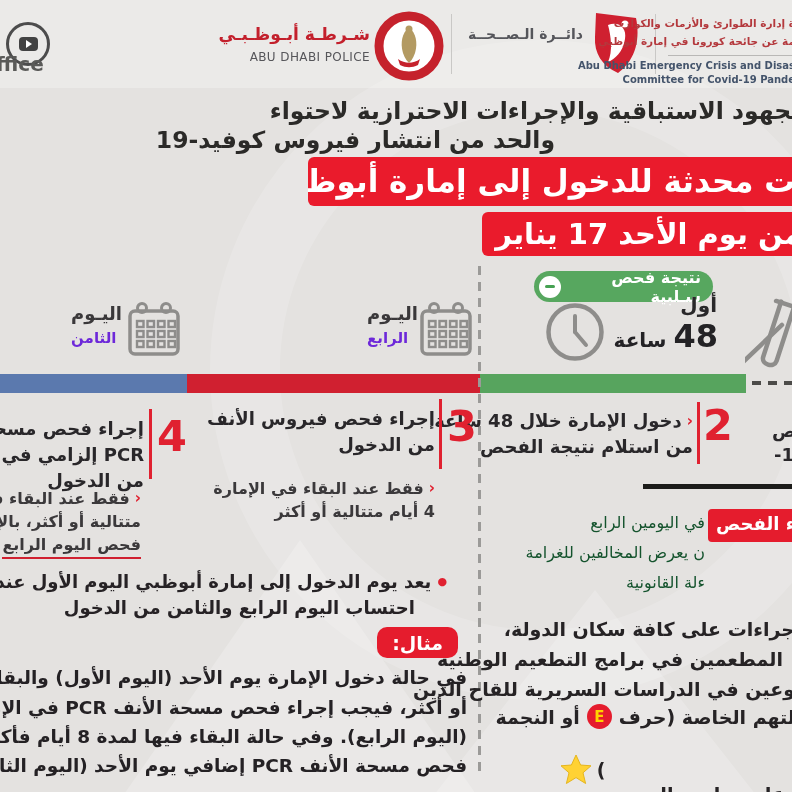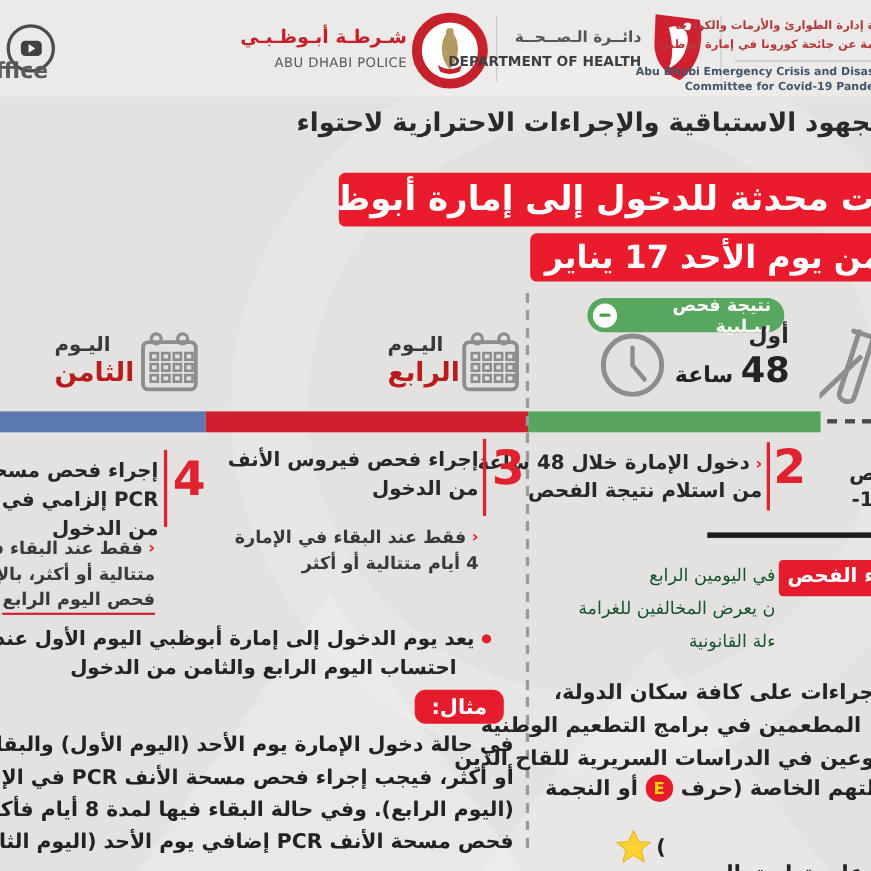--- a/index.html
+++ b/index.html
@@ -39,21 +39,21 @@
      display:flex;align-items:center;gap:9px;padding-left:5px;box-sizing:border-box;}
   .neg-icon{width:22px;height:22px;border-radius:50%;background:#fff;display:flex;align-items:center;justify-content:center;flex:0 0 auto;}
   .neg-icon i{display:block;width:10px;height:3px;background:#46a152;border-radius:2px;}
   .neg-badge b{color:#fff;font-size:16px;direction:rtl;margin-right:12px;}
   .awwal{position:absolute;right:75px;top:293px;font-size:20px;font-weight:bold;color:#29282a;direction:rtl;}
   .h48{position:absolute;right:74px;top:314px;direction:rtl;display:flex;align-items:baseline;gap:7px;}
   .h48 .n{font-size:32px;line-height:44px;font-weight:bold;color:#232225;}
   .h48 .w{font-size:20px;font-weight:bold;color:#232225;}
   .daylabel{position:absolute;direction:rtl;text-align:left;}
   .daylabel .l1{font-size:18px;font-weight:600;color:#3a383a;line-height:22px;}
-  .daylabel .l2{font-size:24px;font-weight:800;color:#b91c1c;line-height:26px;text-align:right;}
+  .daylabel .l2{font-size:15px;font-weight:800;color:#6d28d9;line-height:26px;}
   .bar{position:absolute;top:374px;height:19px;}
   .hdash{position:absolute;left:752px;top:381px;width:40px;height:3.5px;
      background:repeating-linear-gradient(to right,#4c4b49 0 9px,transparent 9px 16px);}
   .vdash{position:absolute;left:478px;top:266px;width:2.5px;height:509px;
      background:repeating-linear-gradient(to bottom,#9b9a98 0 9px,transparent 9px 16px);}
   
   .stepnum{position:absolute;font-size:43px;font-weight:bold;color:#e02130;line-height:44px;}
   .stepline{position:absolute;width:3px;background:#e02130;}
   .steptext{position:absolute;direction:rtl;text-align:right;font-size:18px;font-weight:bold;color:#29272a;line-height:26px;white-space:nowrap;}
   .substext{position:absolute;direction:rtl;text-align:right;font-size:16px;font-weight:600;color:#3b393b;line-height:23px;white-space:nowrap;}
@@ -103,35 +103,35 @@
   <div class="police-en">ABU DHABI POLICE</div>
   <svg class="abs" style="left:374px;top:11px" width="70" height="70" viewBox="0 0 70 70">
     <circle cx="35" cy="35" r="30" fill="#ffffff" stroke="#c5222c" stroke-width="9"></circle>
     <path d="M35 16 C42 22 44 32 41 42 C39 48 36 51 35 52 C34 51 31 48 29 42 C26 32 28 22 35 16 Z" fill="#b39a62"></path>
     <circle cx="35" cy="18" r="3.5" fill="#b39a62"></circle>
     <path d="M24 48 C31 53 39 53 46 48 L44 54 C38 57 32 57 26 54 Z" fill="#c5222c"></path>
   </svg>
   <div class="hdr-div" style="left:451px"></div>
 
   <div class="doh-ar">دائــرة الـصــحــة</div>
-  <div class="doh-en">DEPARTMENT OF HEALTH</div>
   <svg class="abs" style="left:588px;top:9px" width="54" height="68" viewBox="0 0 54 68">
     <path d="M8 4 L48 9 C52 28 49 50 30 64 C14 57 6 44 7 28 Z" fill="#cf2030"></path>
     <path d="M20 16 C31 12 39 19 37 30 C35 43 27 50 20 53 C25 42 23 27 20 16 Z" fill="#ffffff"></path>
     <circle cx="37" cy="15" r="3.5" fill="#ffffff"></circle>
   </svg>
   <div class="hdr-div" style="left:655px"></div>
 
   <div class="com-ar" style="top:17px">ة إدارة الطوارئ والأزمات والكوارث</div>
   <div class="com-ar" style="top:35px">مة عن جائحة كورونا في إمارة أبوظبي</div>
   <div class="com-hr"></div>
   <div class="com-en" style="top:60px">Abu Dhabi Emergency Crisis and Disas</div>
   <div class="com-en" style="top:74px">Committee for Covid-19 Pande</div>
 
   <div class="title-line" style="right:-8px;top:97px">لجهود الاستباقية والإجراءات الاحترازية لاحتواء</div>
+  <div class="title-line" style="right:237px;top:126px">والحد من انتشار فيروس كوفيد-19</div>
 
   <div class="banner" style="left:308px;top:157px;width:484px;height:49px;">
     <span style="right:-14px;top:6px;font-size:31px;">ات محدثة للدخول إلى إمارة أبوظبي</span>
   </div>
   <div class="banner" style="left:482px;top:212px;width:310px;height:44px;">
     <span style="right:-10px;top:5px;font-size:29px;">من يوم الأحد 17 يناير</span>
   </div>
 
   <div class="neg-badge">
     <div class="neg-icon">

